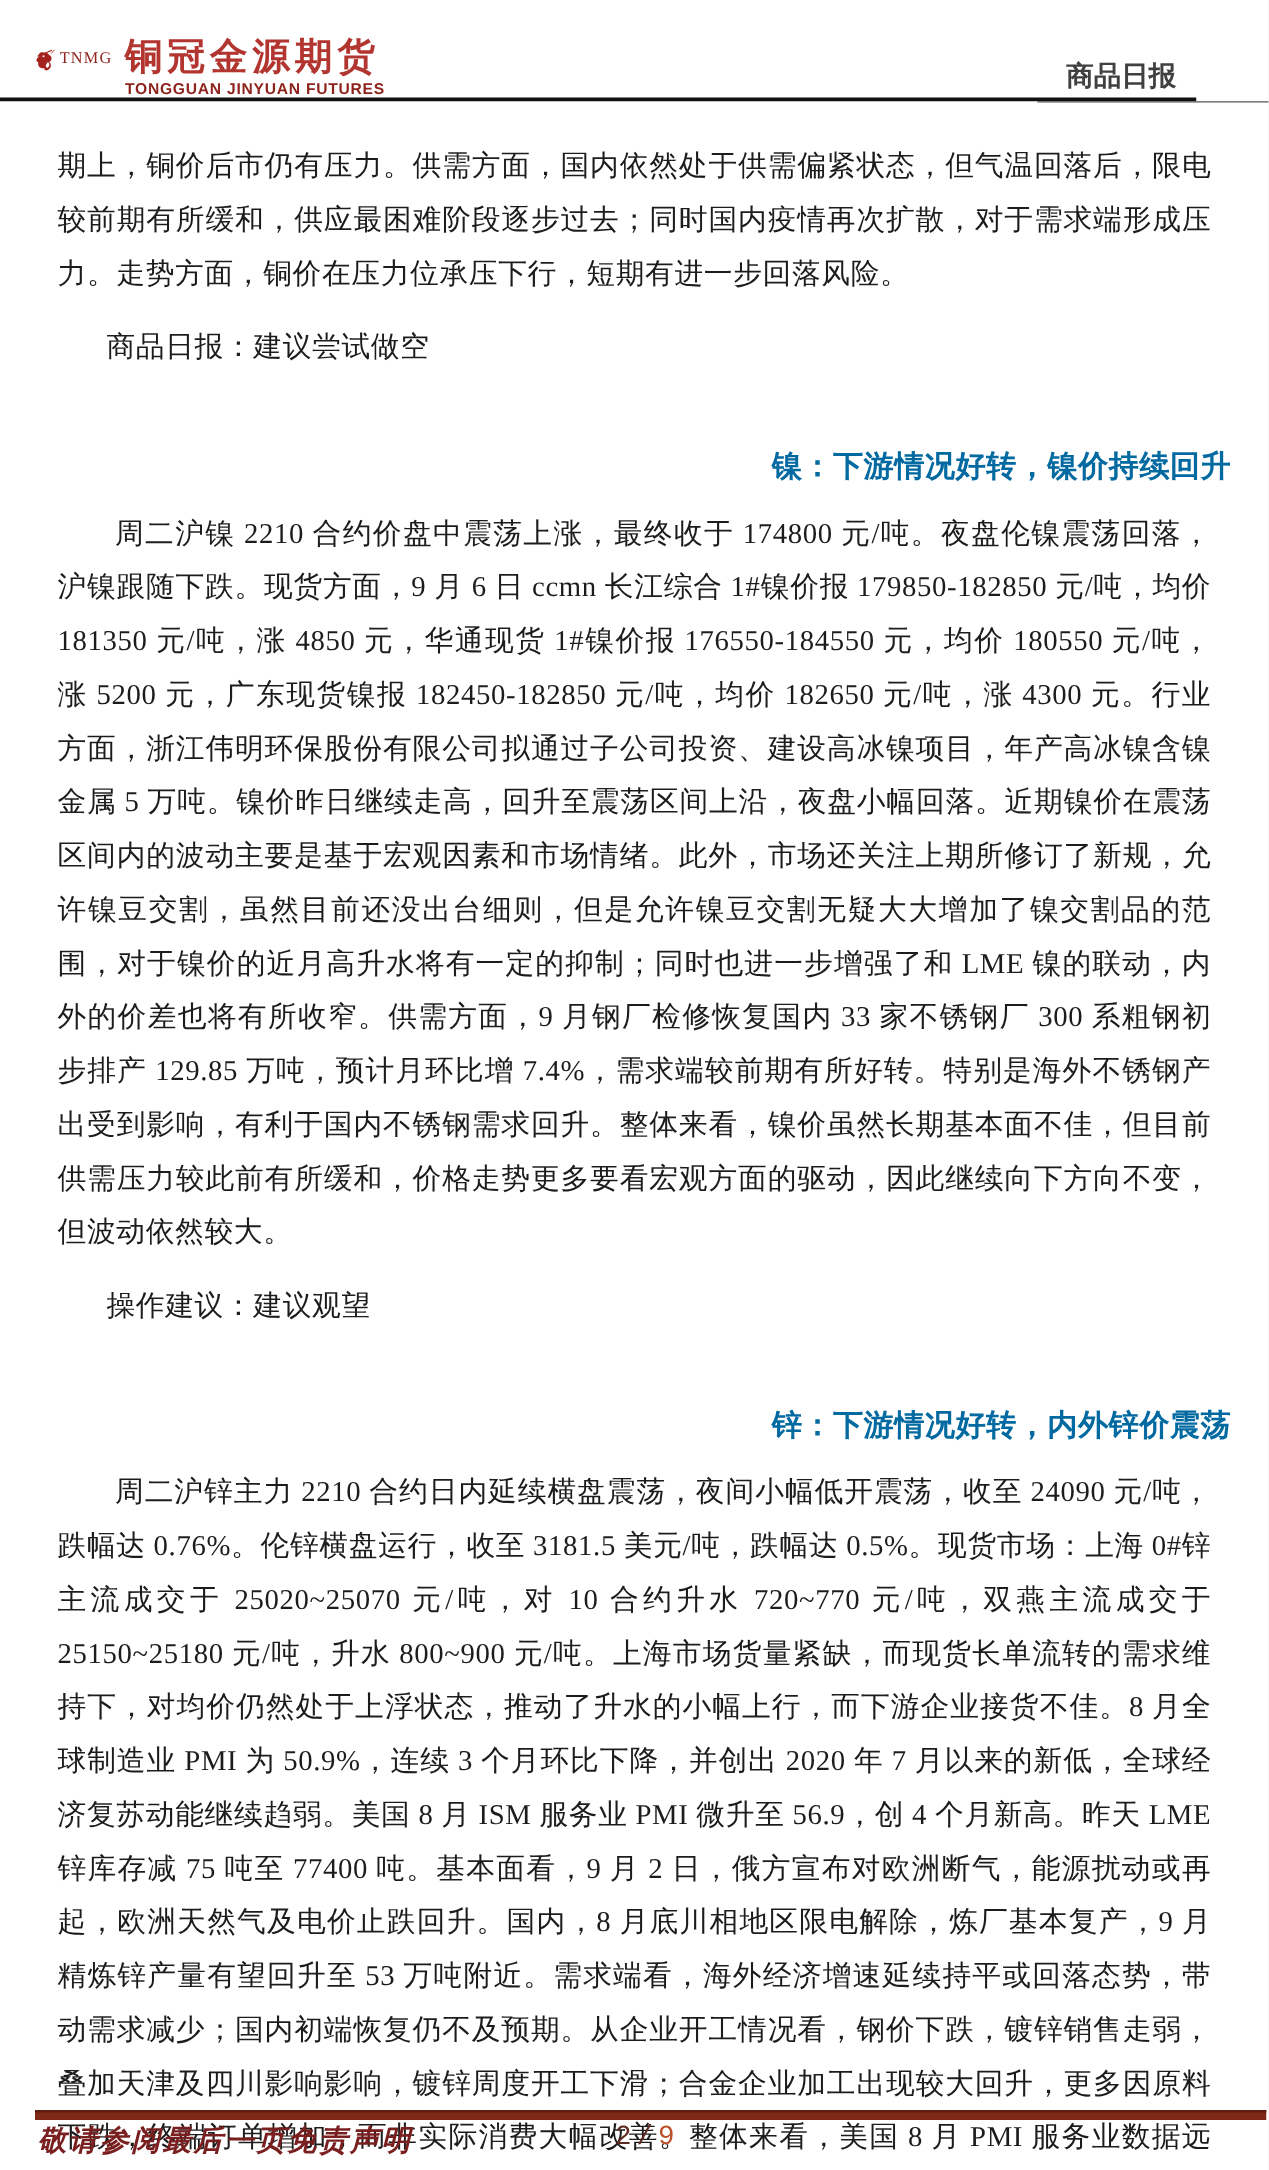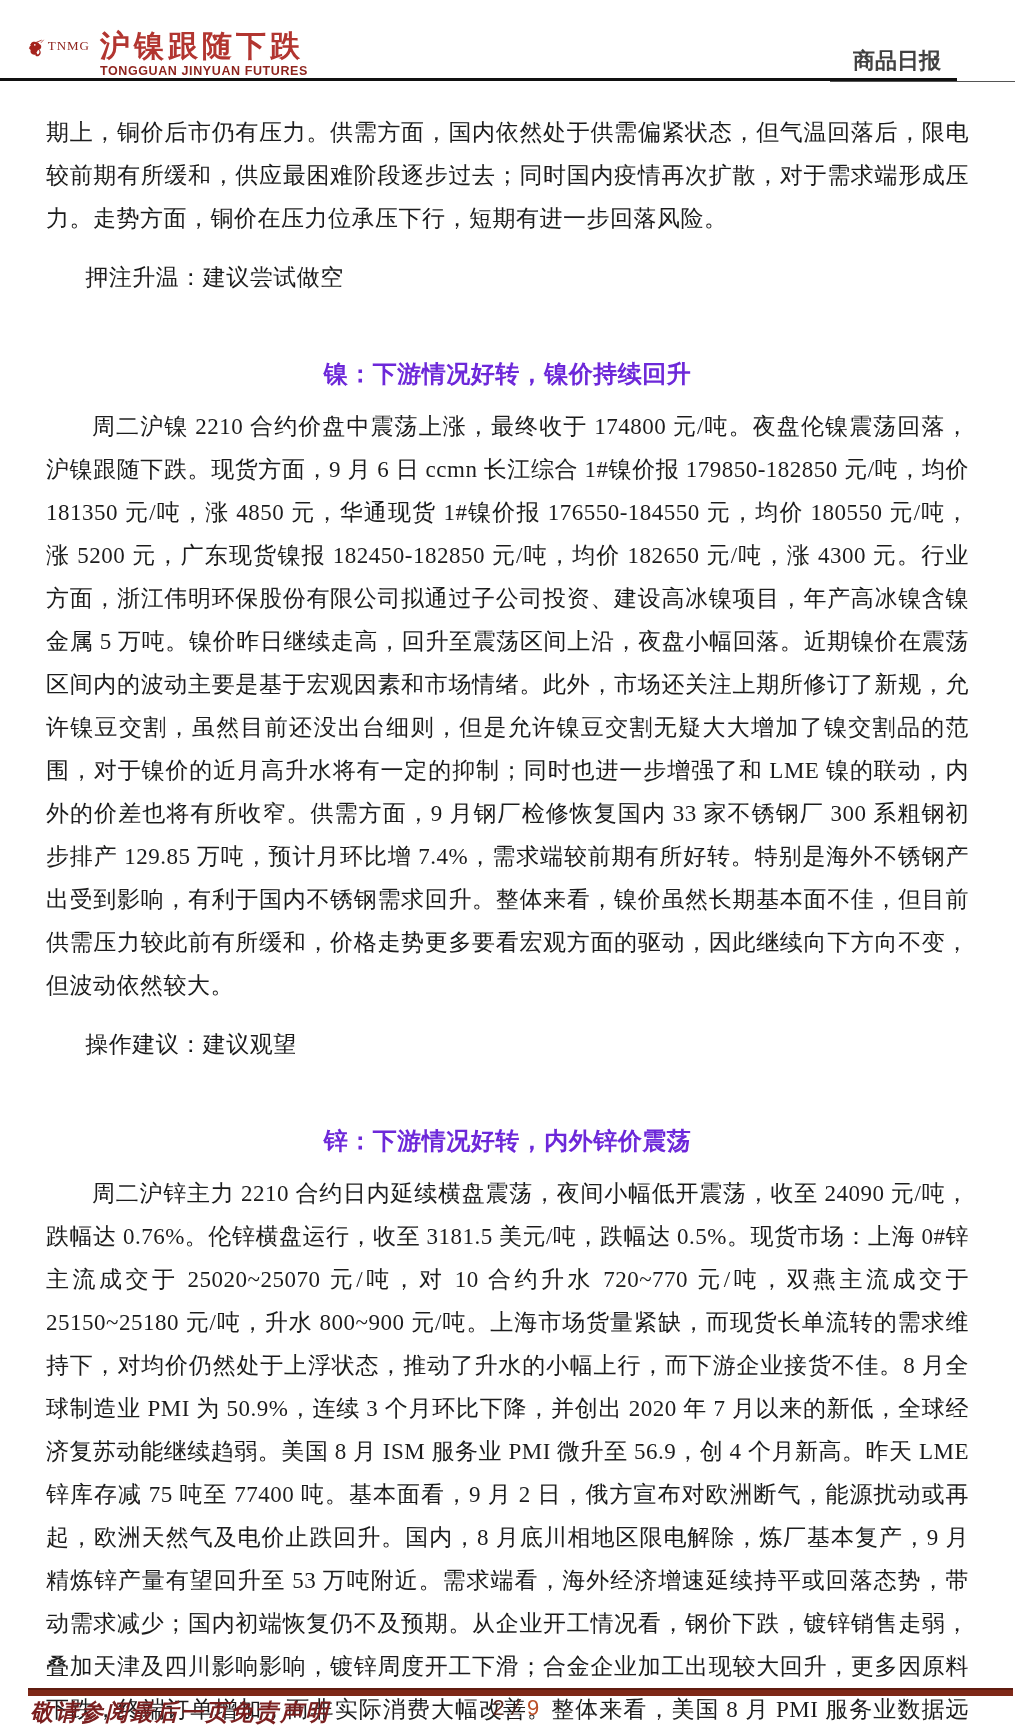--- a/index.html
+++ b/index.html
@@ -83,24 +83,24 @@
     text-align: justify;
     letter-spacing: 0.5px;
   }
   .para { margin: 16px; }
   .para.indent { text-indent: 2em; }
   .advice { margin: 0; text-indent: 2.4em; }
   .section-heading {
     font-family: "Liberation Sans", "DejaVu Sans", sans-serif;
     font-size: 24px;
     font-weight: bold;
-    color: #6d28d9;
+    color: #0369a1;
     line-height: 30px;
     margin: 60px 0 10px 0;
-    text-align: center;
+    text-align: right;
   }
   
   .footer { position: absolute; left: 0; right: 0; bottom: 0; height: 48px; }
   .footer-rule {
     position: absolute; left: 28px; right: 2px; top: 0;
     height: 6px; background: #7e2817;
     border-top: 2px solid #5f1c10;
   }
   .footer-row {
     position: absolute; left: 30px; right: 30px; top: 9px;
@@ -135,36 +135,36 @@
           <line x1="6" y1="16" x2="40" y2="2" stroke="#a5231d" stroke-width="2.5"></line>
           <line x1="38" y1="10" x2="46" y2="1" stroke="#a5231d" stroke-width="2"></line>
           <path d="M24 8 C14 4 6 10 9 18 C3 20 2 28 8 31 C5 39 13 47 22 44 C20 49 28 52 33 47 C40 41 38 33 33 30 C41 27 41 15 33 13 C31 9 28 8 24 8 Z" fill="#a5231d"></path>
           <circle cx="20" cy="16" r="2.4" fill="#ffffff"></circle>
           <path d="M30 30 C36 34 34 42 28 44 L25 38 Z" fill="#ffffff"></path>
           <path d="M10 22 L2 26 L10 28 Z" fill="#a5231d"></path>
         </svg>
         <div class="tnmg">TNMG</div>
       </div>
       <div class="brand-text">
-        <div class="brand-cn">沪镍跟随下跌</div>
+        <div class="brand-cn">铜冠金源期货</div>
         <div class="brand-en">TONGGUAN JINYUAN FUTURES</div>
       </div>
     </div>
     <div class="report-type">商品日报</div>
   </div>
 
   <div class="header-rule">
     <div class="thick"></div>
     <div class="thin"></div>
   </div>
 
   <div class="main">
 
     <p class="para">期上，铜价后市仍有压力。供需方面，国内依然处于供需偏紧状态，但气温回落后，限电较前期有所缓和，供应最困难阶段逐步过去；同时国内疫情再次扩散，对于需求端形成压力。走势方面，铜价在压力位承压下行，短期有进一步回落风险。</p>
-    <p class="advice">押注升温：建议尝试做空</p>
+    <p class="advice">商品日报：建议尝试做空</p>
 
     <h2 class="section-heading">镍：下游情况好转，镍价持续回升</h2>
     <p class="para indent">周二沪镍 2210 合约价盘中震荡上涨，最终收于 174800 元/吨。夜盘伦镍震荡回落，沪镍跟随下跌。现货方面，9 月 6 日 ccmn 长江综合 1#镍价报 179850-182850 元/吨，均价 181350 元/吨，涨 4850 元，华通现货 1#镍价报 176550-184550 元，均价 180550 元/吨，涨 5200 元，广东现货镍报 182450-182850 元/吨，均价 182650 元/吨，涨 4300 元。行业方面，浙江伟明环保股份有限公司拟通过子公司投资、建设高冰镍项目，年产高冰镍含镍金属 5 万吨。镍价昨日继续走高，回升至震荡区间上沿，夜盘小幅回落。近期镍价在震荡区间内的波动主要是基于宏观因素和市场情绪。此外，市场还关注上期所修订了新规，允许镍豆交割，虽然目前还没出台细则，但是允许镍豆交割无疑大大增加了镍交割品的范围，对于镍价的近月高升水将有一定的抑制；同时也进一步增强了和 LME 镍的联动，内外的价差也将有所收窄。供需方面，9 月钢厂检修恢复国内 33 家不锈钢厂 300 系粗钢初步排产 129.85 万吨，预计月环比增 7.4%，需求端较前期有所好转。特别是海外不锈钢产出受到影响，有利于国内不锈钢需求回升。整体来看，镍价虽然长期基本面不佳，但目前供需压力较此前有所缓和，价格走势更多要看宏观方面的驱动，因此继续向下方向不变，但波动依然较大。</p>
     <p class="advice">操作建议：建议观望</p>
 
     <h2 class="section-heading">锌：下游情况好转，内外锌价震荡</h2>
     <p class="para indent">周二沪锌主力 2210 合约日内延续横盘震荡，夜间小幅低开震荡，收至 24090 元/吨，跌幅达 0.76%。伦锌横盘运行，收至 3181.5 美元/吨，跌幅达 0.5%。现货市场：上海 0#锌主流成交于 25020~25070 元/吨，对 10 合约升水 720~770 元/吨，双燕主流成交于 25150~25180 元/吨，升水 800~900 元/吨。上海市场货量紧缺，而现货长单流转的需求维持下，对均价仍然处于上浮状态，推动了升水的小幅上行，而下游企业接货不佳。8 月全球制造业 PMI 为 50.9%，连续 3 个月环比下降，并创出 2020 年 7 月以来的新低，全球经济复苏动能继续趋弱。美国 8 月 ISM 服务业 PMI 微升至 56.9，创 4 个月新高。昨天 LME 锌库存减 75 吨至 77400 吨。基本面看，9 月 2 日，俄方宣布对欧洲断气，能源扰动或再起，欧洲天然气及电价止跌回升。国内，8 月底川相地区限电解除，炼厂基本复产，9 月精炼锌产量有望回升至 53 万吨附近。需求端看，海外经济增速延续持平或回落态势，带动需求减少；国内初端恢复仍不及预期。从企业开工情况看，钢价下跌，镀锌销售走弱，叠加天津及四川影响影响，镀锌周度开工下滑；合金企业加工出现较大回升，更多因原料下跌，终端订单增加，而非实际消费大幅改善。整体来看，美国 8 月 PMI 服务业数据远好于预期，市场对美联储 9 月加息 75BP 押注升温，美元再创近 20 年新高，金属上方压力不减。近日欧洲能源供应再生变数，但欧盟储气量快</p>
 
   </div>
 

